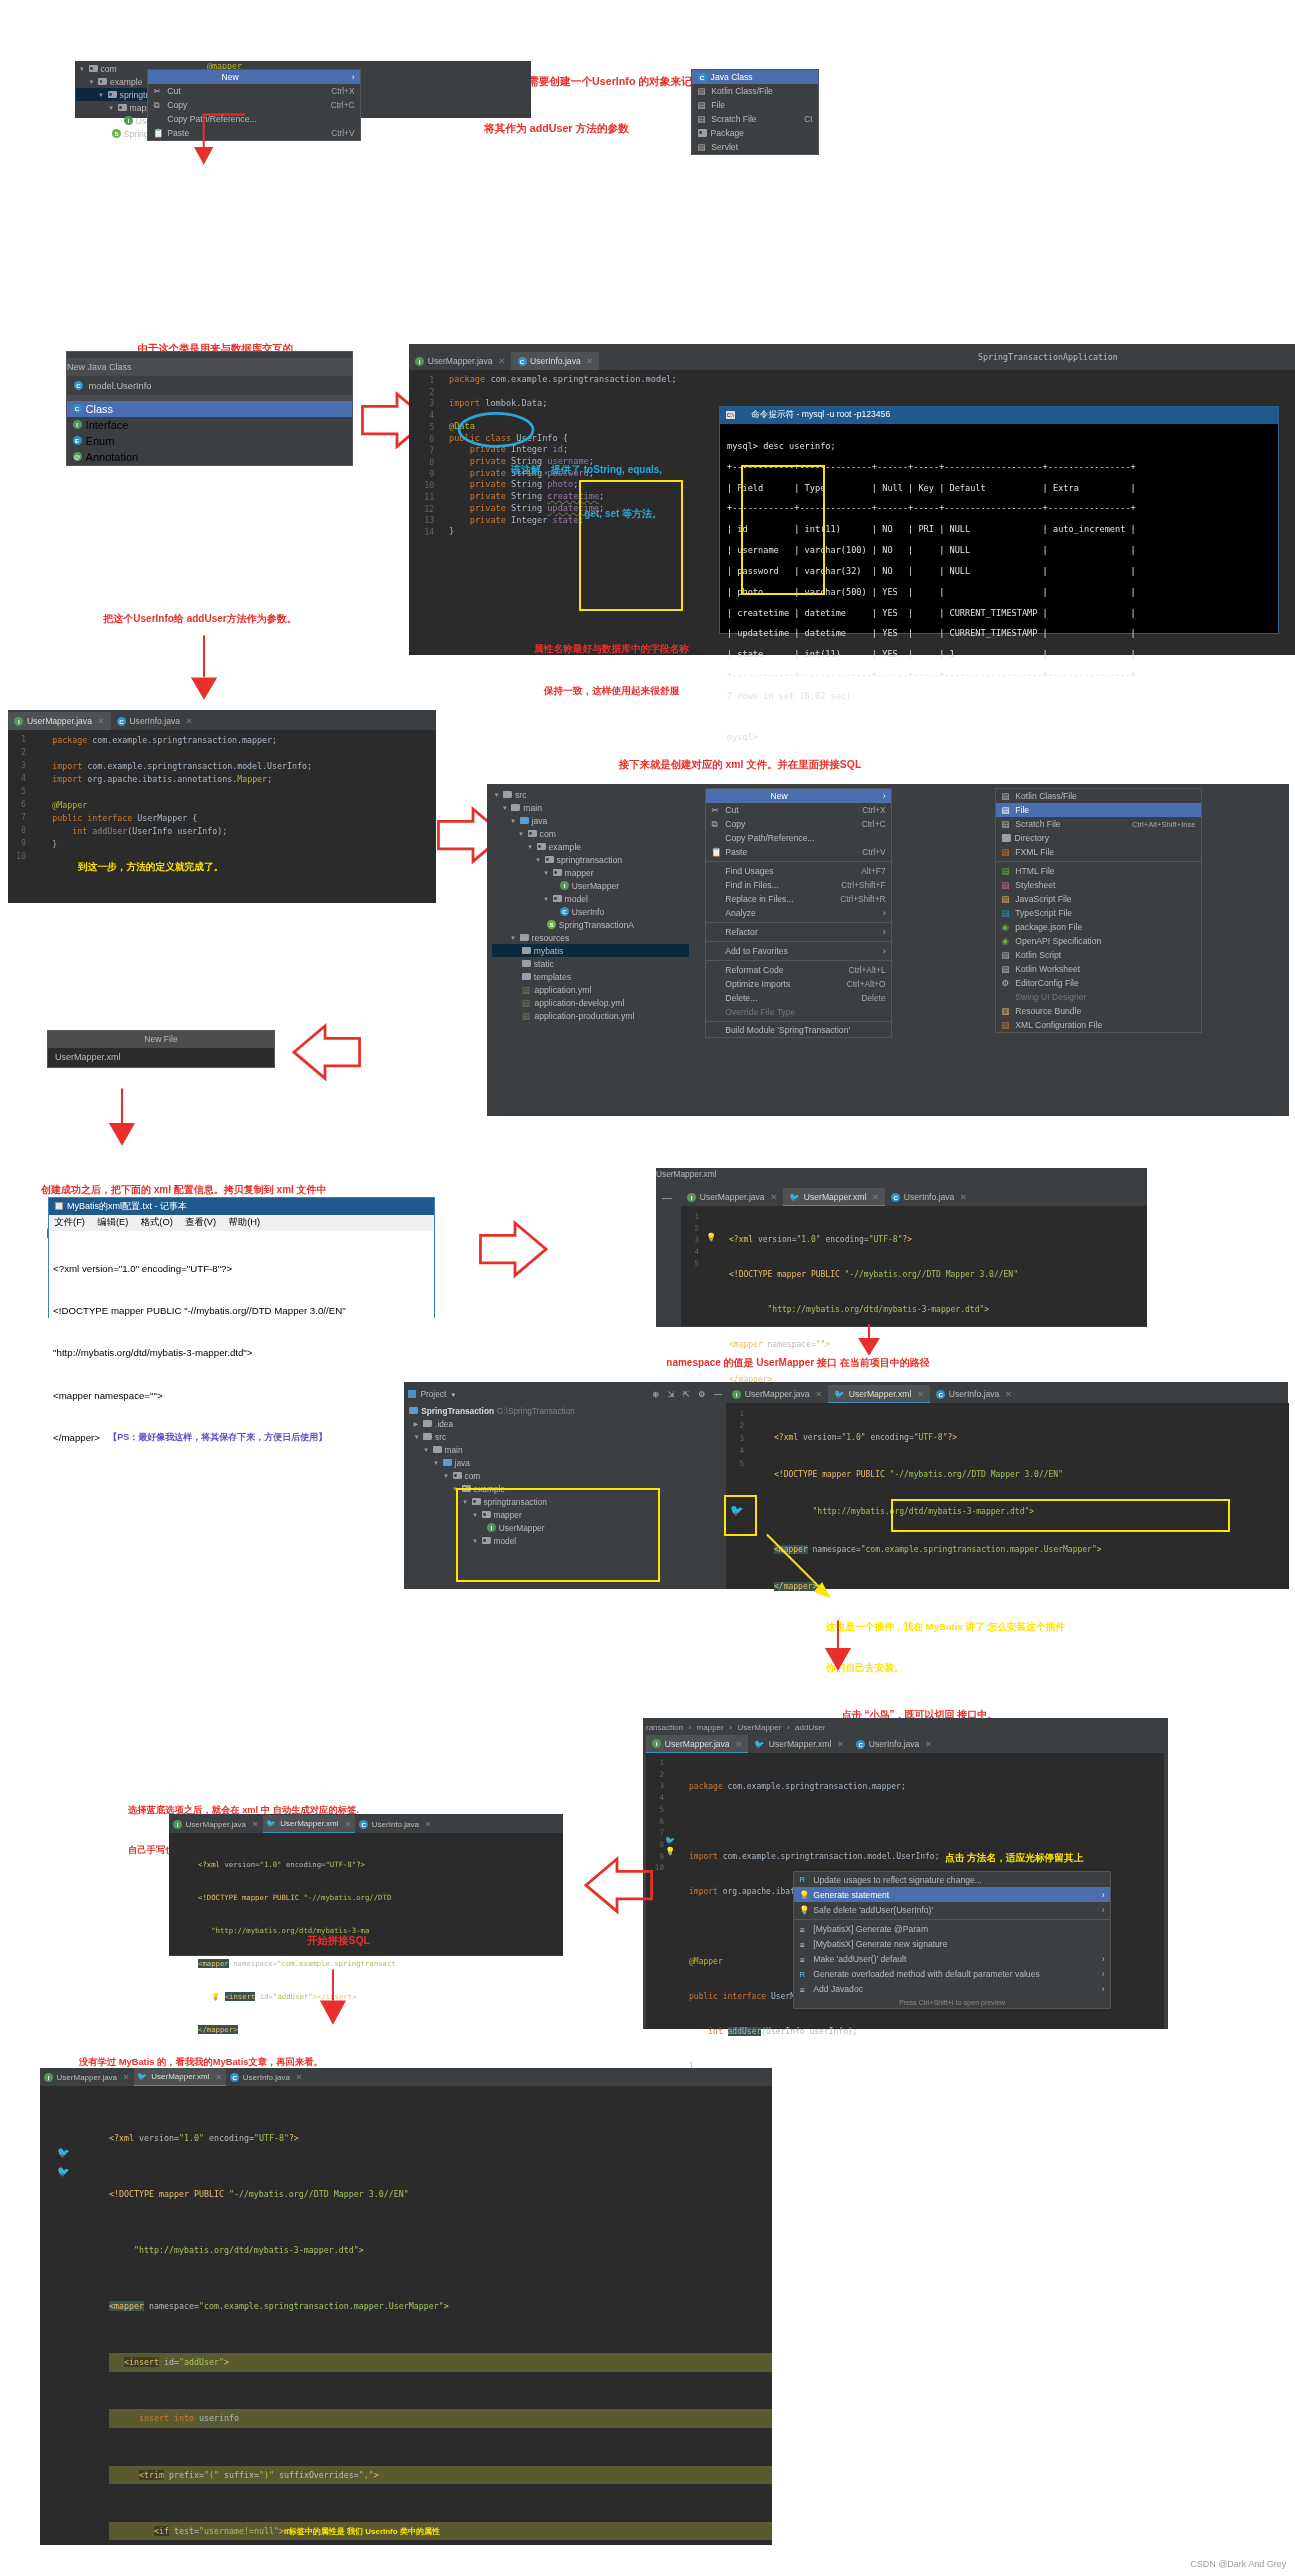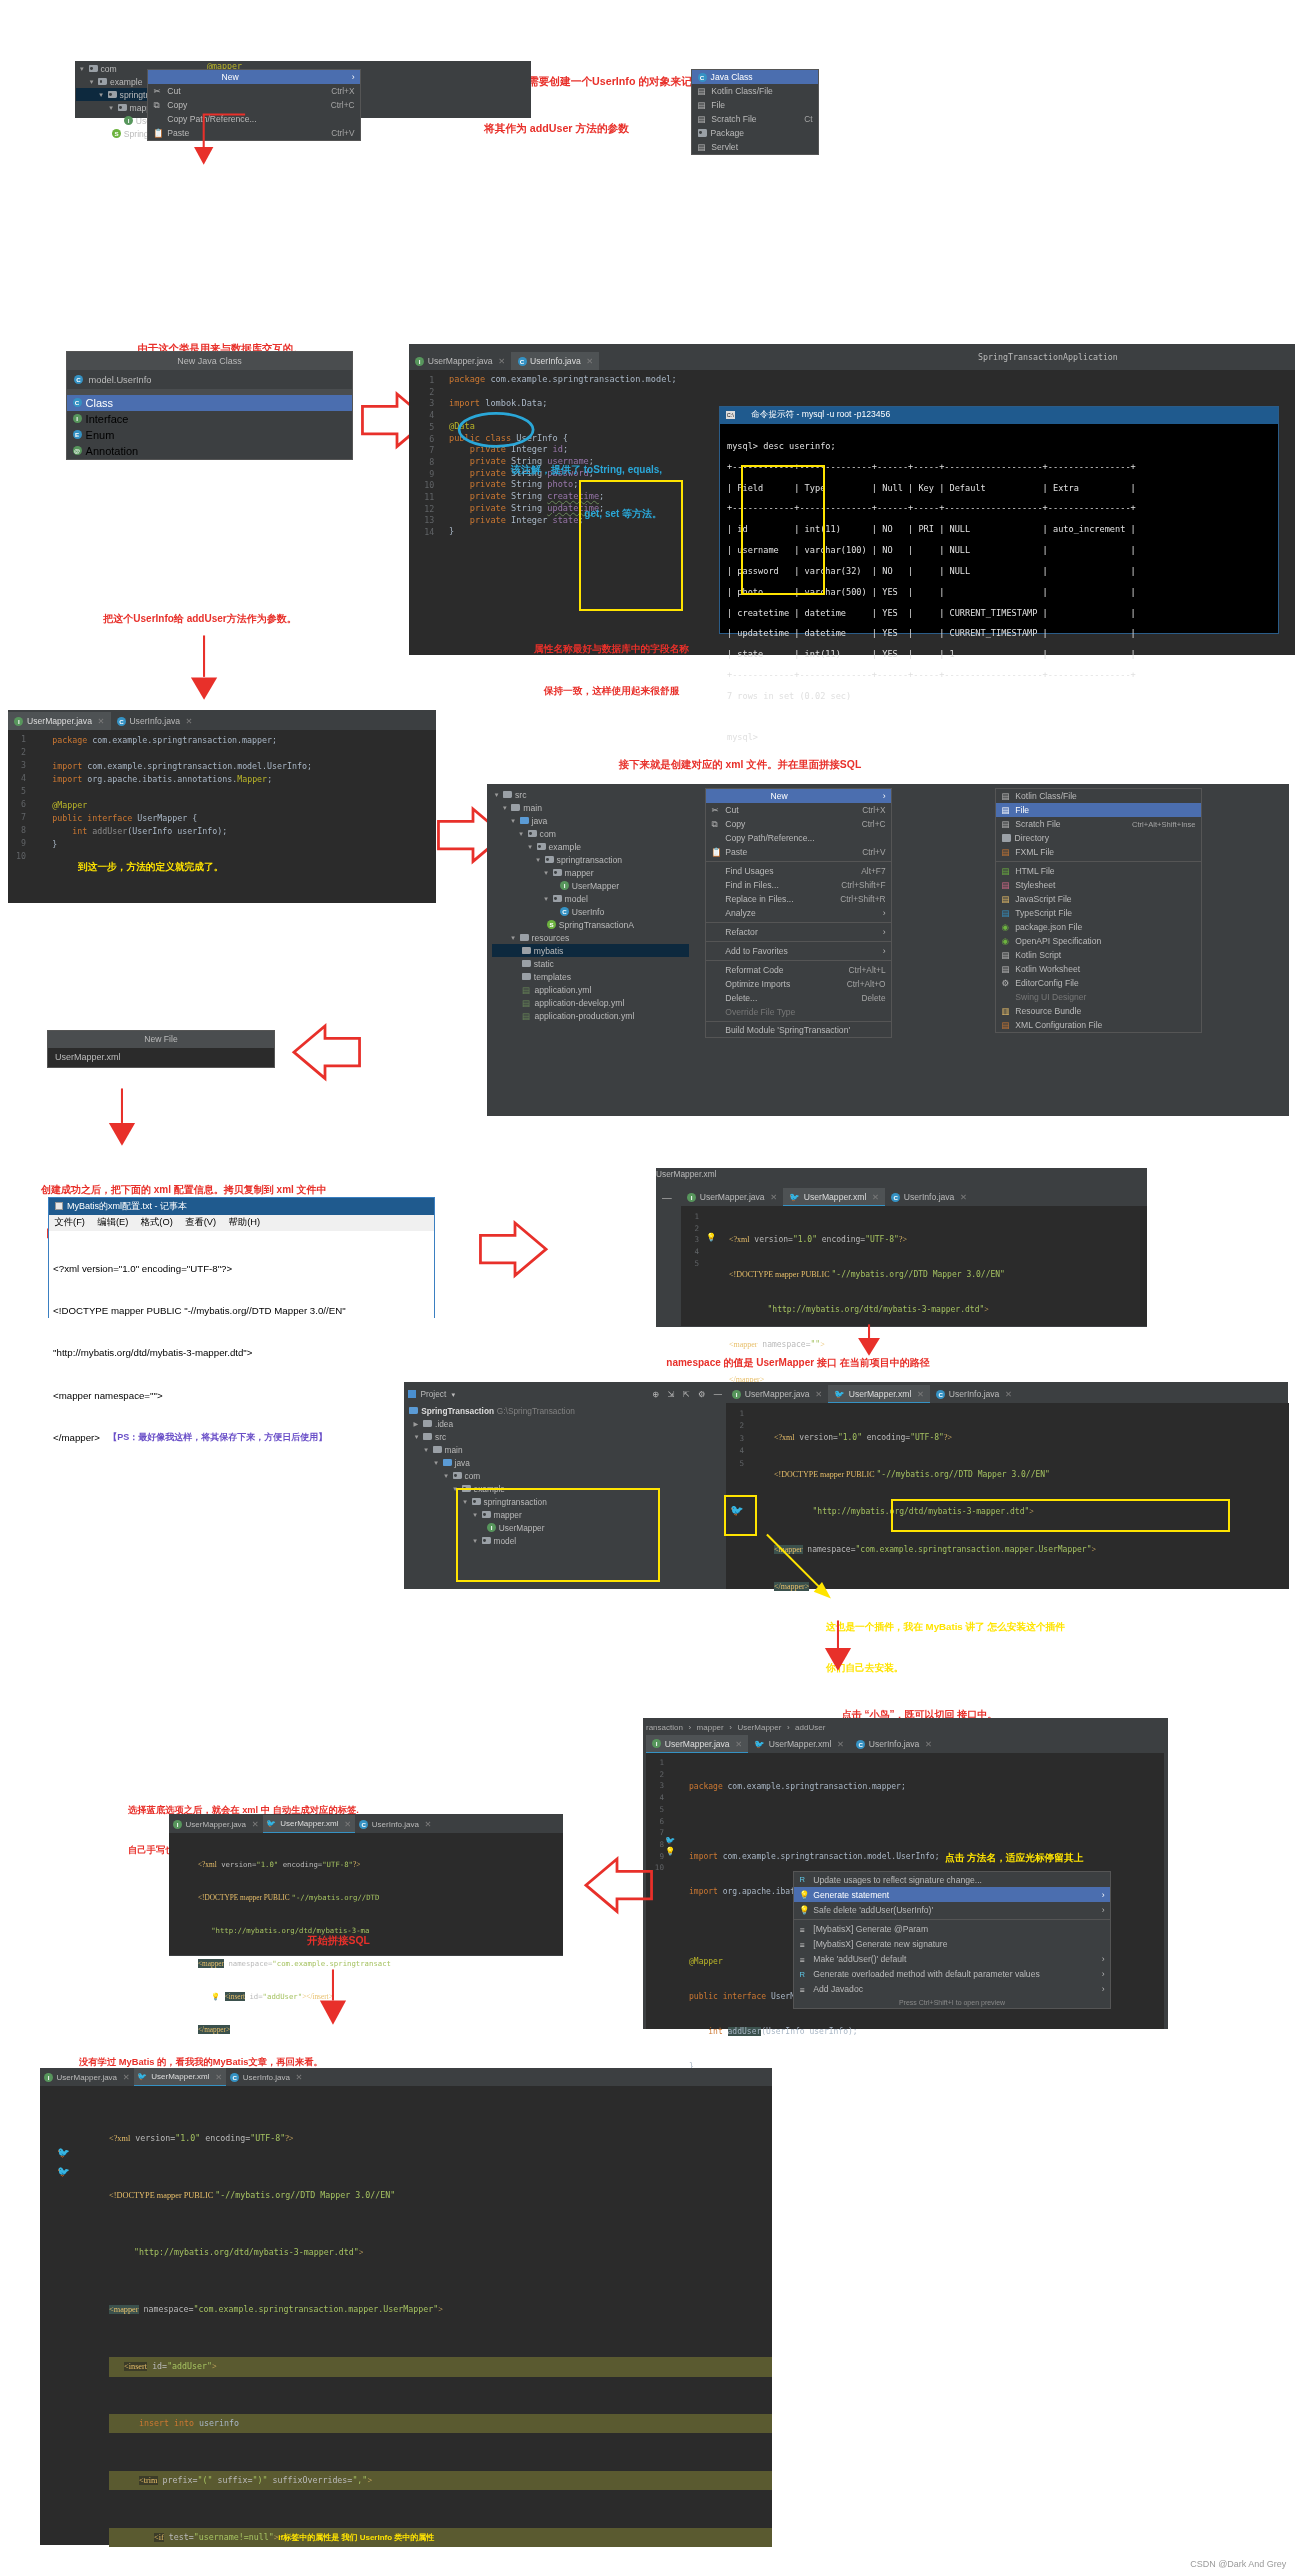--- a/index.html
+++ b/index.html
@@ -23,21 +23,21 @@
   .tabbar { background:#3c3f41; height:18px; display:flex; align-items:center; font-size:8.6px; }
   .tab { display:flex; align-items:center; gap:3.5px; padding:0 6.2px; height:18px; color:#bbb; }
   .tab.active { background:#4e5254; color:#ddd; }
   .tab .x { color:#7b7b7b; font-size:8.3px; margin-left:2.1px;}
   .gutter { color:#606366; text-align:right; font-size:8.3px; }
   .kw   { color:#cc7832; }
   .anno { color:#bbb629; }
   .fld  { color:#9876aa; }
   .mth  { color:#ffc66d; }
   .cls  { color:#a9b7c6; }
-  .xtag { color:#e8bf6a;font-family:Liberation Serif, serif; }
+  .xtag { color:#e8bf6a; }
   .xatt { color:#bababa; }
   .xstr { color:#a5c261; }
 
   
   .menu { background:#3c3f41; border:0.7px solid #555; color:#bbbbbb; font-size:8.6px; }
   .mi { display:flex; align-items:center; height:14px; padding:0 5.5px; gap:4.1px; white-space:nowrap; }
   .mi.sel { background:#4b6eaf; color:#fff; }
   .mi .sc { margin-left:auto; padding-left:18px; color:#a5a5a5; font-size:8.3px;}
   .mi .arw { margin-left:auto; padding-left:11px; }
   .mi.dis { color:#777; }
@@ -169,21 +169,21 @@
   <path class="arpath" d="M100,5 L40,5 L40,55" stroke-width="4"></path>
   <polygon points="40,78 26,52 54,52" fill="#e8302a"></polygon>
 </svg>
 
 <div class="abs ann" style="left:41px;top:311px;width:359px;font-size:10.4px;text-align:center;">
   <div>由于这个类是用来与数据库交互的。</div>
   <div>所以我创建了一个 model包，把它创建在里面</div>
 </div>
 
 <div class="abs" style="left:66px;top:351px;width:287px;background:#3c3f41;border:0.7px solid #555;">
-  <div style="height:18px;line-height:18px;text-align:center;color:#bbb;font-size:9px;background:#4a4d4f;">New Java Class</div>
+  <div style="height:18px;line-height:18px;text-align:left;color:#bbb;font-size:9px;background:#4a4d4f;margin-top:6px;">New Java Class</div>
   <div style="height:19.3px;display:flex;align-items:center;gap:5.5px;padding:0 7px;background:#3c3f41;color:#bbb;font-size:9.3px;">
     <span class="cico c">C</span>
     <span>model.UserInfo</span>
   </div>
   <div style="height:5.5px;background:#4a4d4f;"></div>
   <div class="mi sel" style="height:16px;">
     <span class="cico c">C</span>
     <span>Class</span>
   </div>
   <div class="mi" style="height:16px;">

